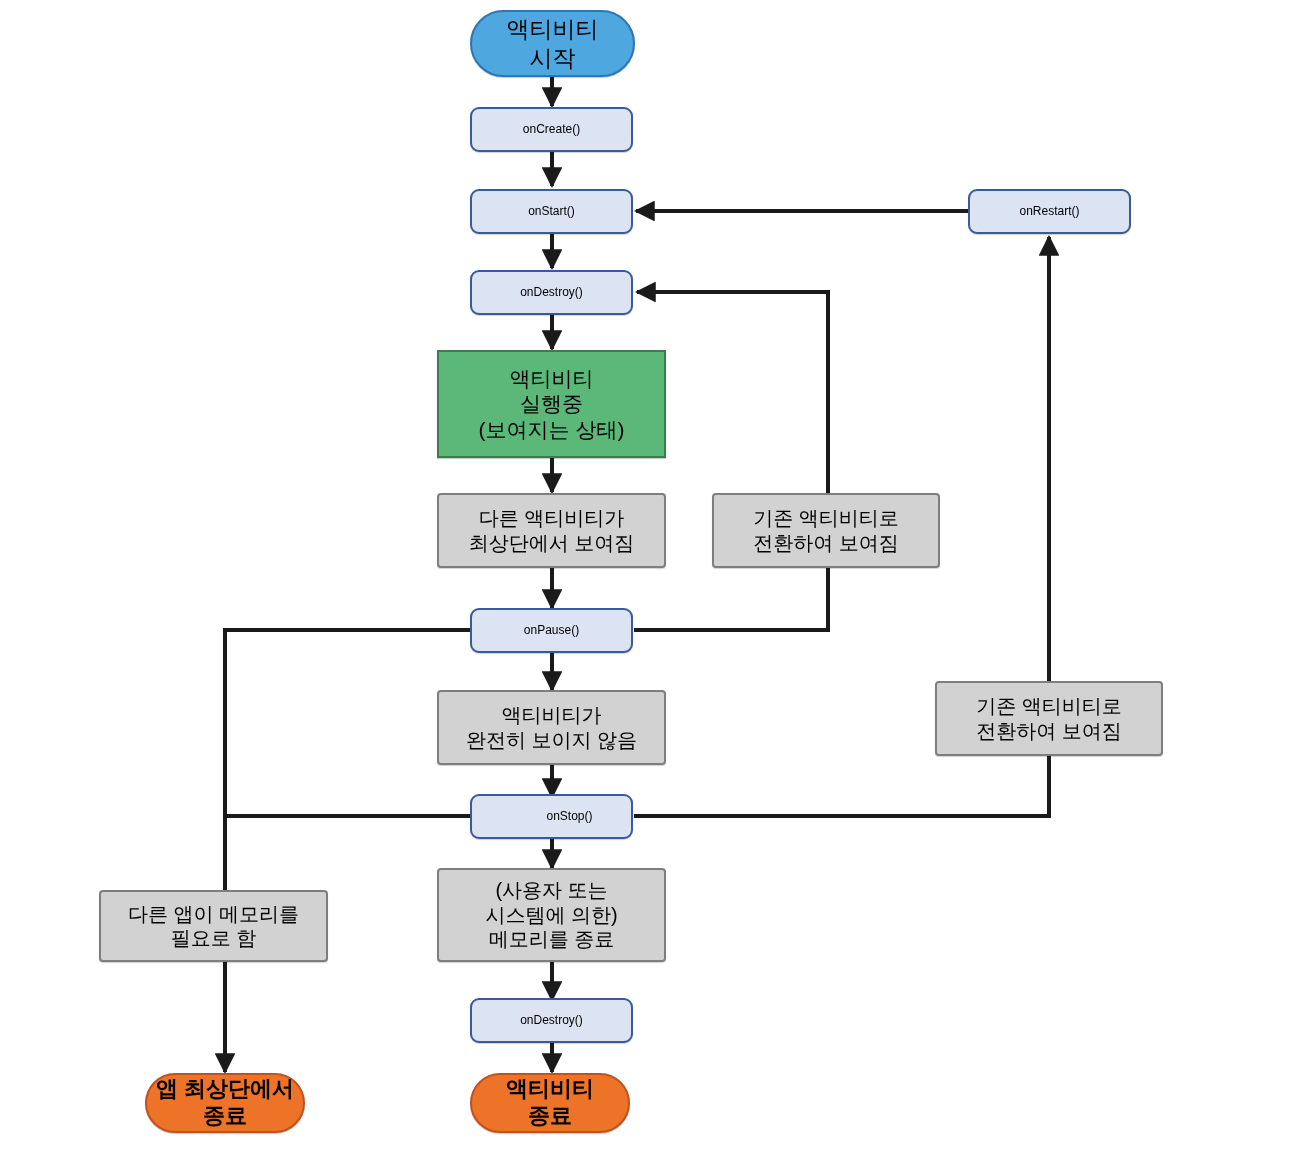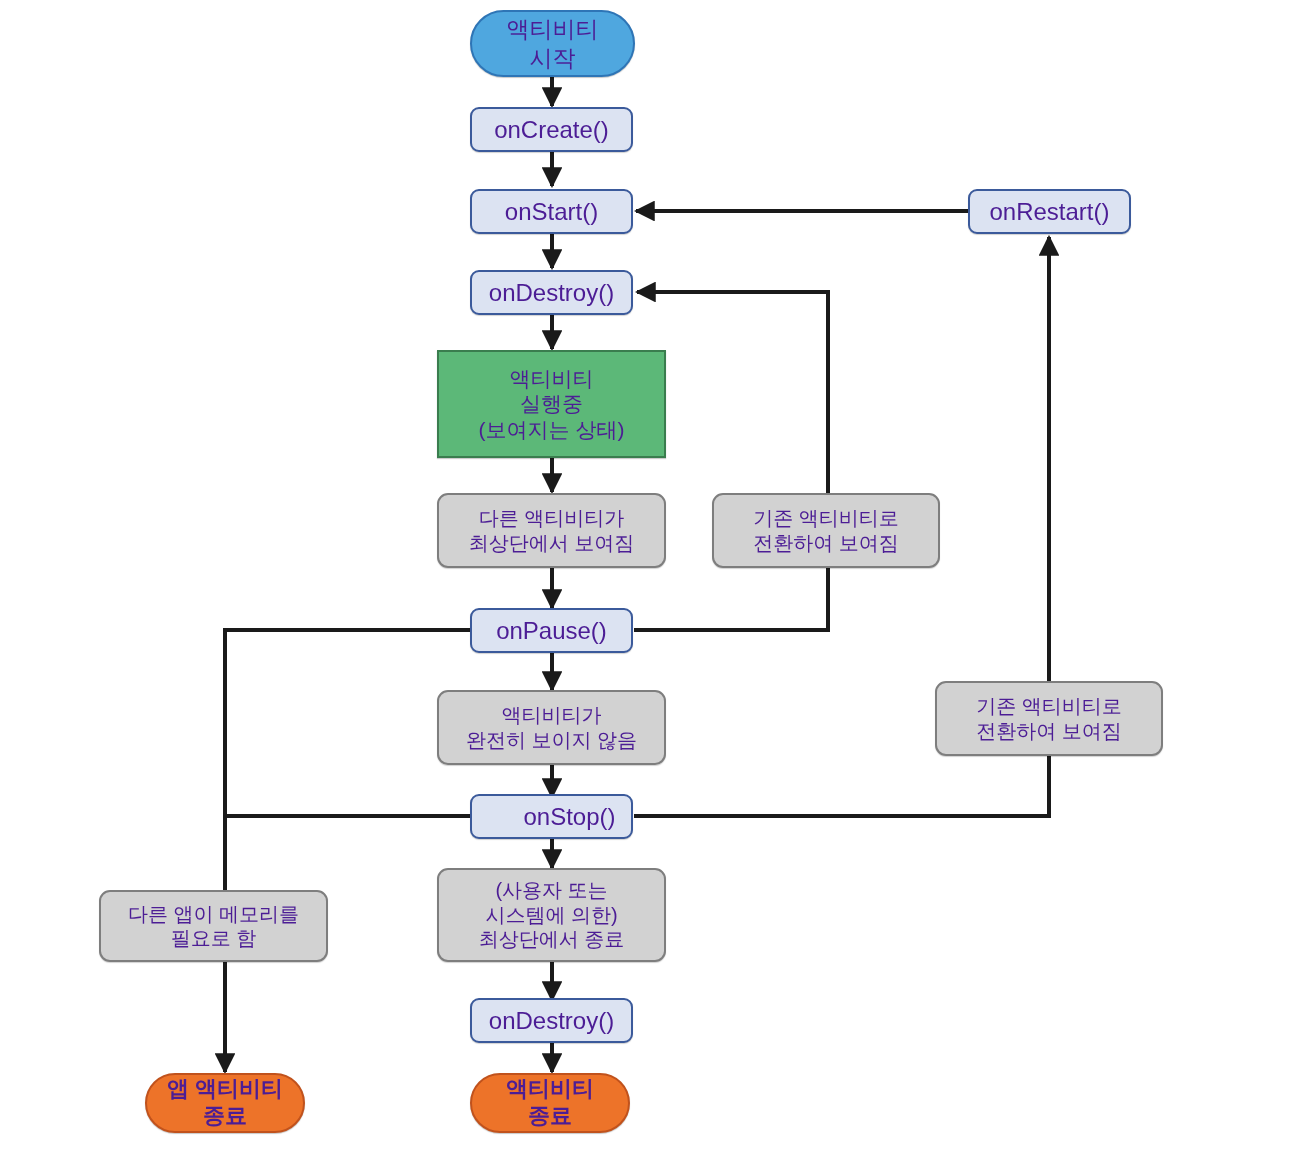--- a/index.html
+++ b/index.html
@@ -26,21 +26,21 @@
     pointer-events: none;
   }
   .node {
     position: absolute;
     box-sizing: border-box;
     display: flex;
     align-items: center;
     justify-content: center;
     text-align: center;
     line-height: 1.22;
-    color: #4c1d95;
+    color: #000000;
     white-space: pre-line;
     z-index: 2;
   }
 
   
   .n-start {
     background: #4FA7DF;
     border: 2px solid #2E75B6;
     border-radius: 34px;
     font-size: 23px;
@@ -55,38 +55,38 @@
     font-size: 22px;
     font-weight: bold;
     box-shadow: 0 1px 1px rgba(0,0,0,0.22);
   }
 
   
   .n-callback {
     background: #DCE3F2;
     border: 2px solid #3B5A9B;
     border-radius: 9px;
-    font-size: 24px;
+    font-size: 12px;
     box-shadow: 0 1px 1px rgba(0,0,0,0.18);
   }
 
   
   .n-running {
     background: #5CB878;
     border: 2px solid #3A7D4E;
     border-radius: 0;
     font-size: 21px;
     box-shadow: 0 1px 1px rgba(0,0,0,0.2);
   }
 
   
   .n-note {
     background: #D2D2D2;
     border: 2px solid #7E7E7E;
-    border-radius: 11px;
+    border-radius: 4px;
     font-size: 20px;
     box-shadow: 0 1px 1px rgba(0,0,0,0.18);
   }
 </style>
 </head>
 <body>
 
 <div id="canvas">
 
   <svg id="edges" viewBox="0 0 1300 1160" width="1300" height="1160" xmlns="http://www.w3.org/2000/svg">
@@ -187,29 +187,29 @@
   </div>
 
   <div class="node n-note" style="left:99px; top:890px; width:229px; height:72px;align-items:center;">
     <span>다른 앱이 메모리를
 필요로 함</span>
   </div>
 
   <div class="node n-note" style="left:437px; top:868px; width:229px; height:94px;">
     <span>(사용자 또는
 시스템에 의한)
-최상단에서 종료</span>
+메모리를 종료</span>
   </div>
 
   <div class="node n-callback" style="left:470px; top:998px; width:163px; height:45px;justify-content:center;">
     <span>onDestroy()</span>
   </div>
 
   <div class="node n-end" style="left:145px; top:1073px; width:160px; height:60px;">
-    <span>앱 액티비티
+    <span>앱 최상단에서
 종료</span>
   </div>
 
   <div class="node n-end" style="left:470px; top:1073px; width:160px; height:60px;">
     <span>액티비티
 종료</span>
   </div>
 
 </div>
 

